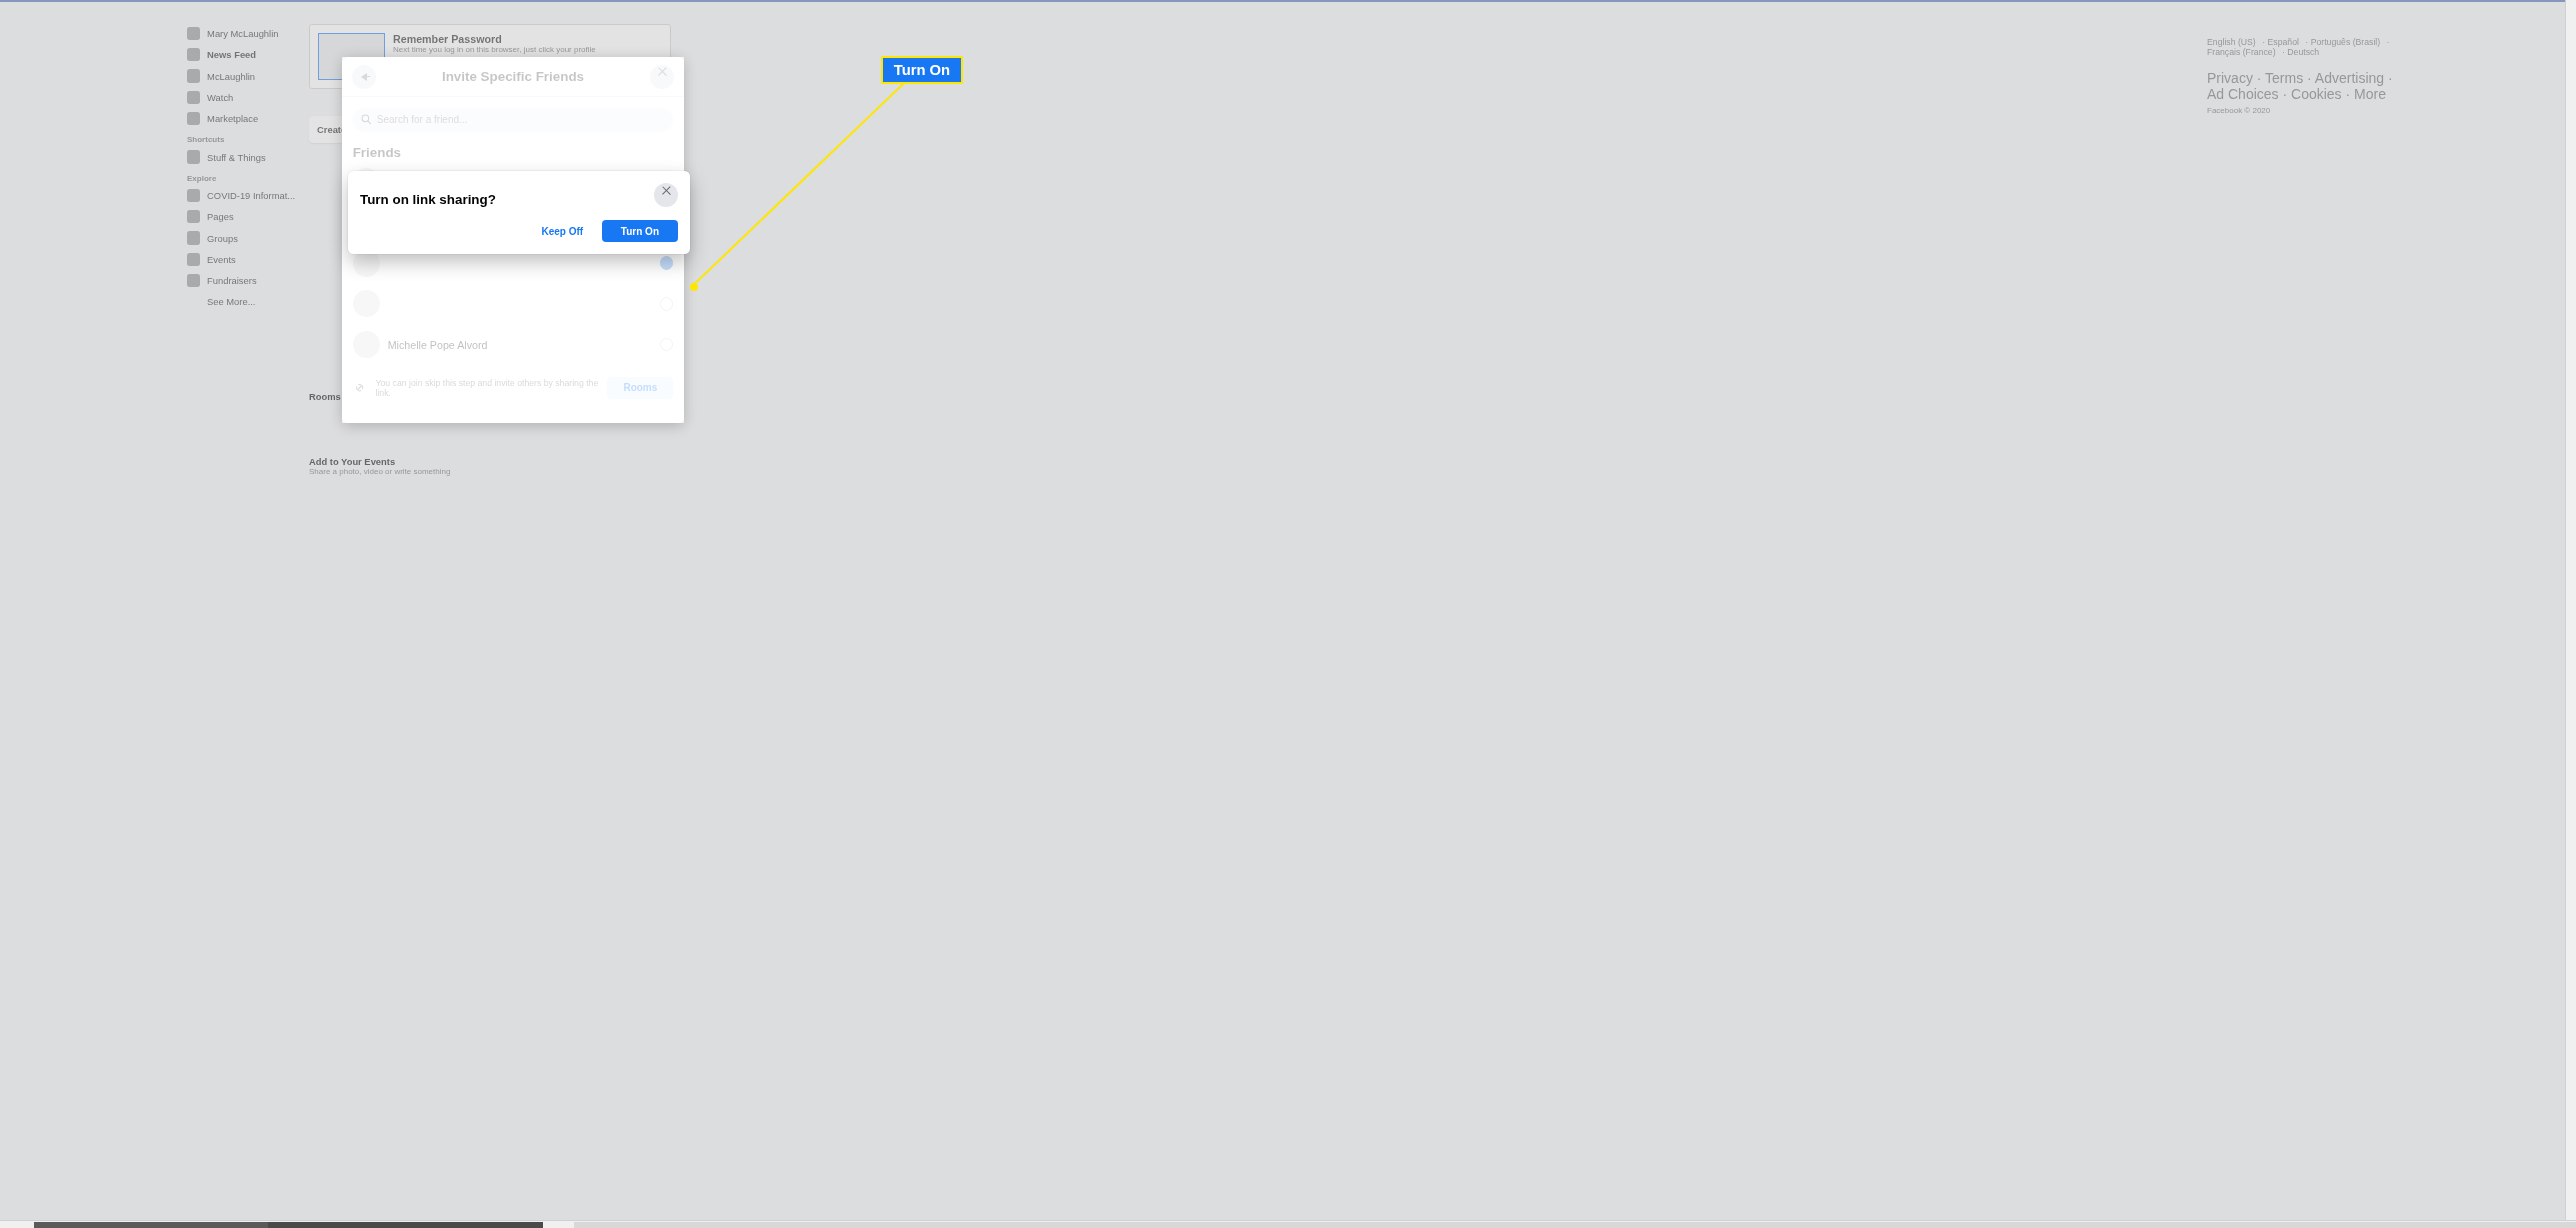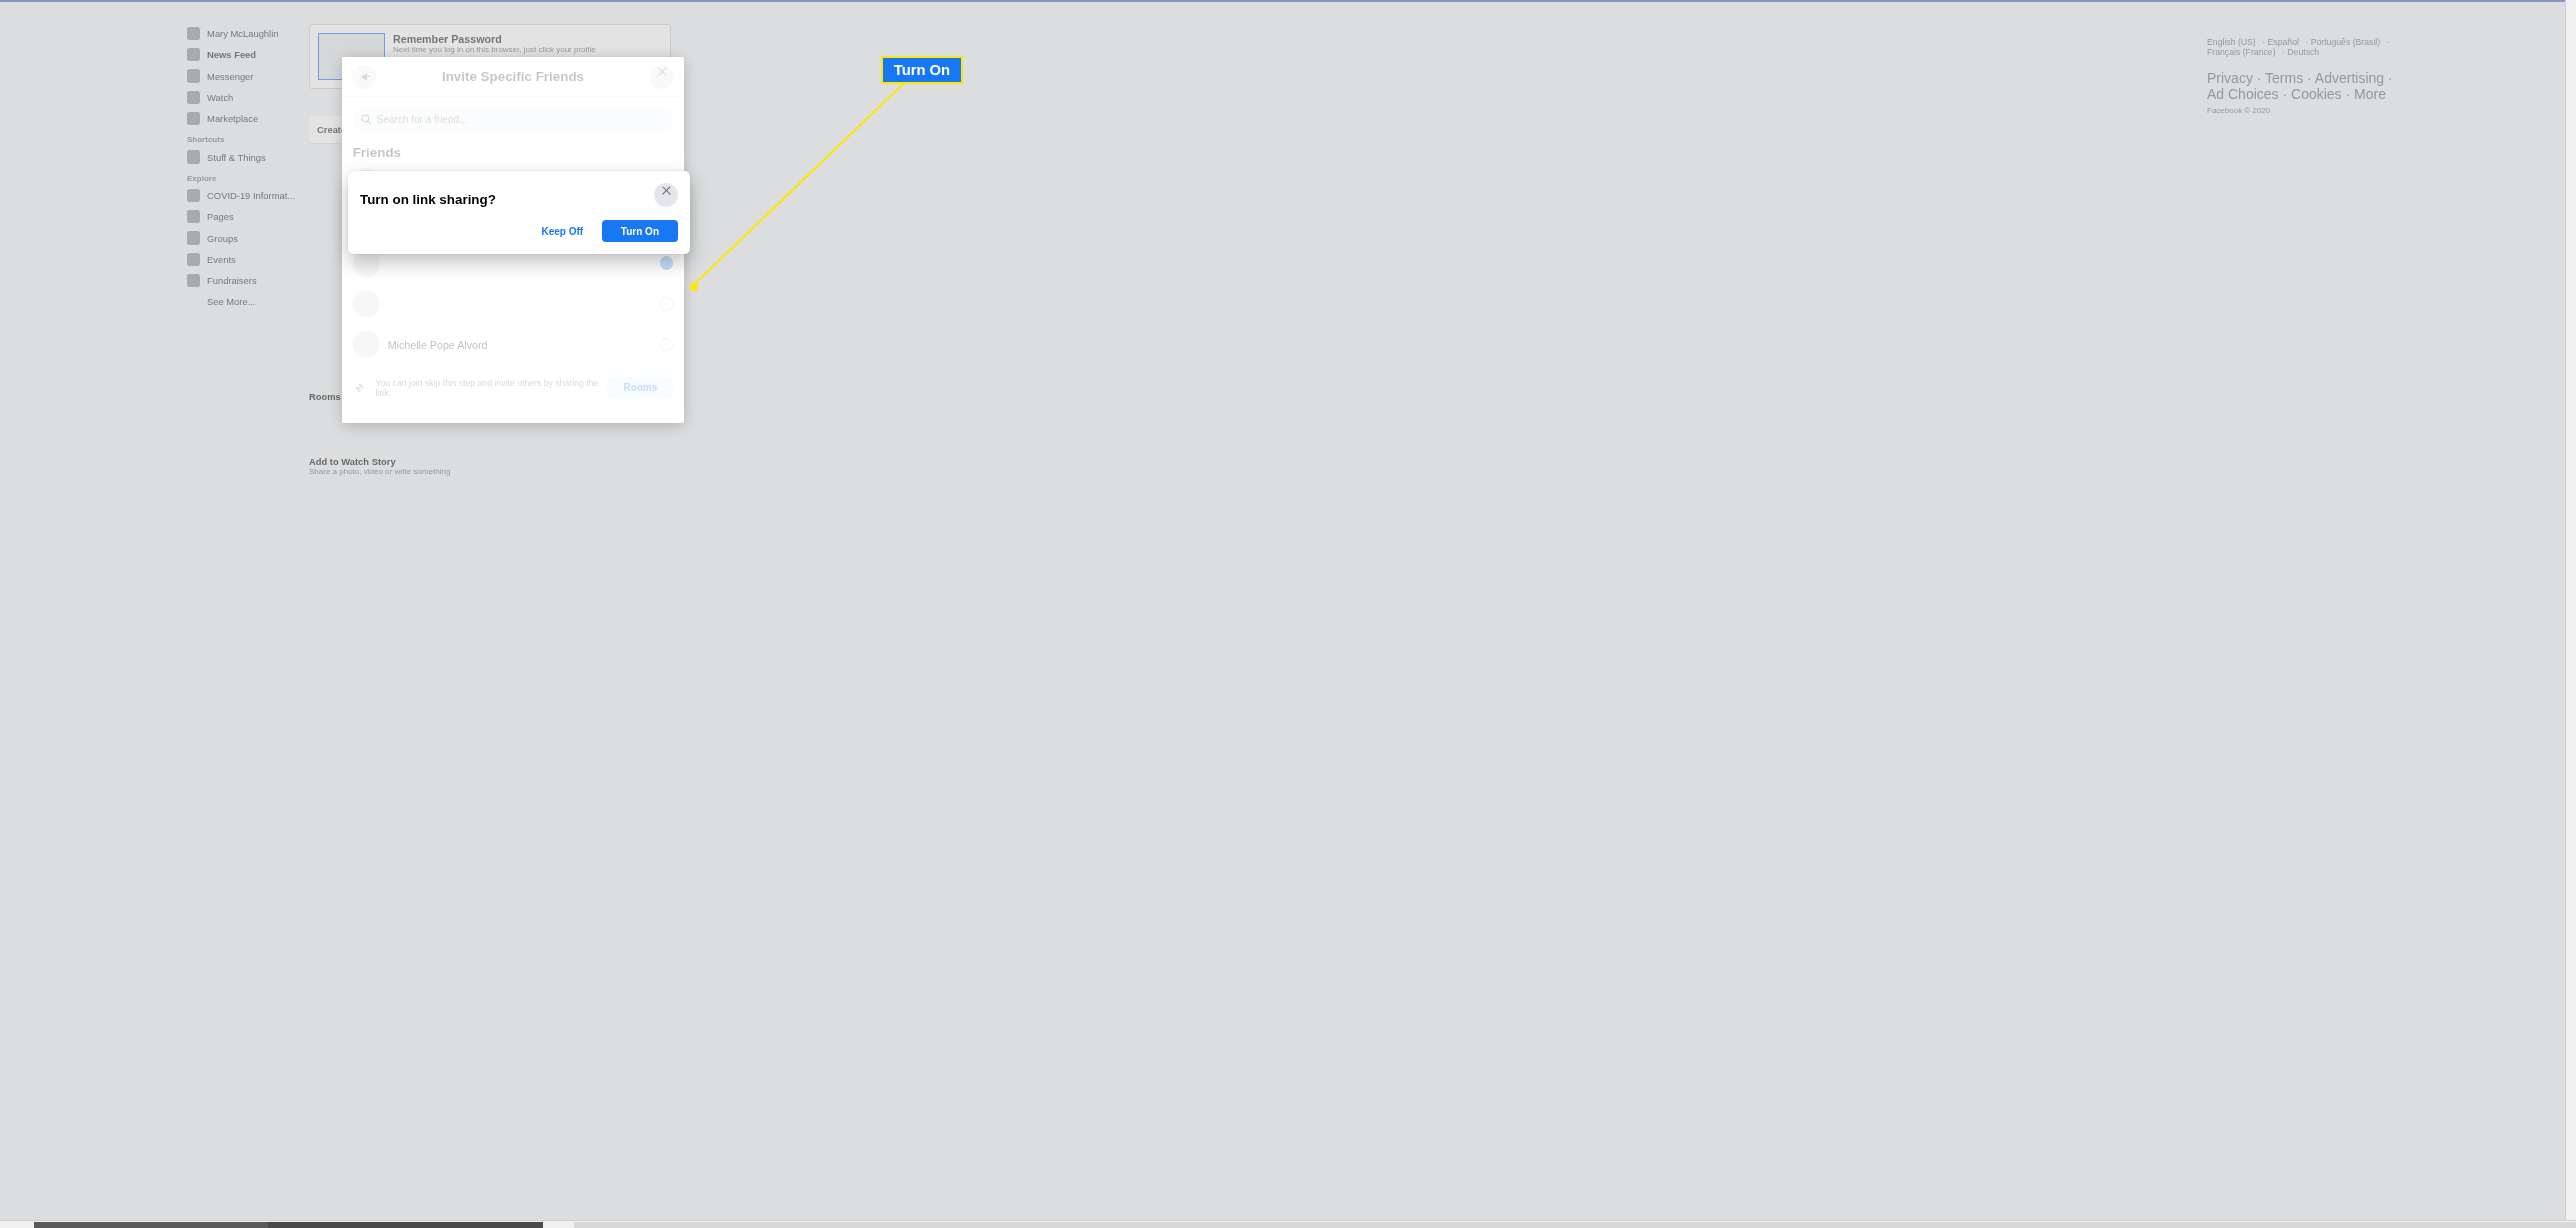--- a/index.html
+++ b/index.html
@@ -99,21 +99,21 @@
     <div class="sidebar-item">
         <span class="icon"></span>
         <span>Mary McLaughlin</span>
       </div>
     <div class="sidebar-item bold">
         <span class="icon"></span>
         <span>News Feed</span>
       </div>
     <div class="sidebar-item">
         <span class="icon"></span>
-        <span>Messenger</span>
+        <span>McLaughlin</span>
       </div>
     <div class="sidebar-item">
         <span class="icon"></span>
         <span>Watch</span>
       </div>
     <div class="sidebar-item">
         <span class="icon"></span>
         <span>Marketplace</span>
       </div>
     <div class="sidebar-heading">Shortcuts</div>
@@ -153,21 +153,21 @@
       <div>
         <div class="title">Remember Password</div>
         <div class="subtitle">Next time you log in on this browser, just click your profile</div>
       </div>
     </div>
     <div class="create-post">
       <div class="create-post-title">Create P</div>
     </div>
     <div class="rooms">Rooms</div>
     <div class="add-story">
-      <div class="add-story-title">Add to Watch Story</div>
+      <div class="add-story-title">Add to Your Events</div>
       <div class="add-story-sub">Share a photo, video or write something</div>
     </div>
   </div>
 
   <div class="right-widget">
     <div class="langs">
       <span>English (US)</span> ·
       <span>Español</span> ·
       <span>Português (Brasil)</span> ·
       <span>Français (France)</span> ·

